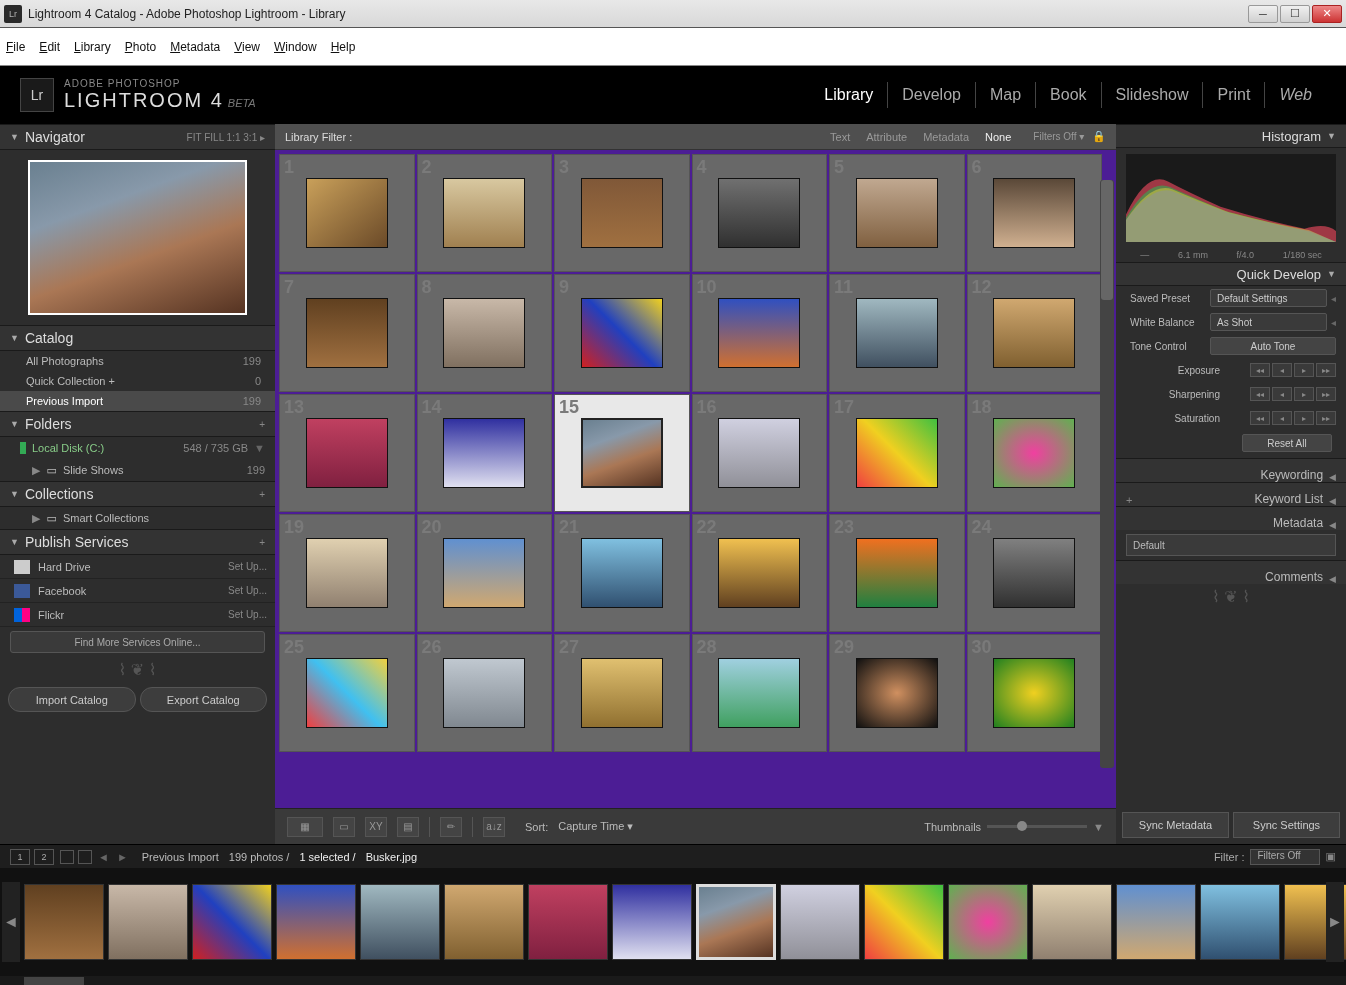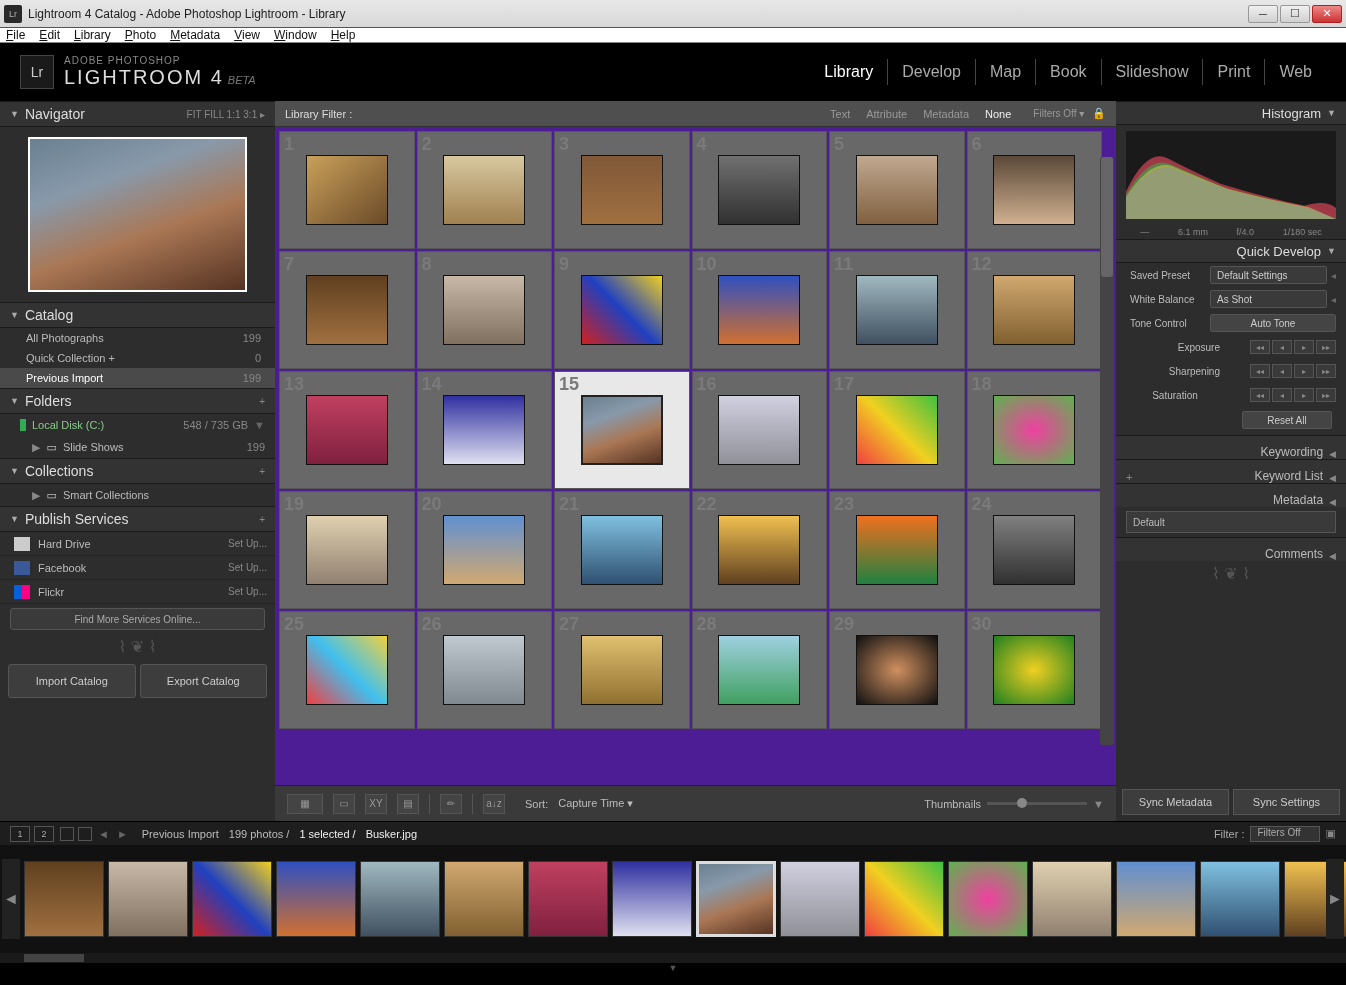--- a/index.html
+++ b/index.html
@@ -8,34 +8,34 @@
 
 .titlebar { height: 28px; background: linear-gradient(#e8e8e8,#d8d8d8); display: flex; align-items: center; padding: 0 4px; border-bottom: 1px solid #555; }
 .titlebar .app-icon { width: 18px; height: 18px; background: #2a2a2a; color: #b0b0b0; font-size: 9px; display: inline-flex; align-items: center; justify-content: center; margin-right: 6px; border-radius: 2px; }
 .titlebar .title { font-size: 12px; color: #222; }
 .win-controls { margin-left: auto; display: flex; }
 .win-controls div { width: 30px; height: 18px; margin-left: 2px; display: flex; align-items: center; justify-content: center; font-size: 11px; border-radius: 2px; }
 .btn-min, .btn-max { background: linear-gradient(#f0f0f0,#d0d0d0); border: 1px solid #999; color:#333;}
 .btn-close { background: linear-gradient(#e88,#c33); border: 1px solid #a22; color: #fff; }
 
 
-.menubar { height: 15px; background: #fff; display:flex; align-items:center; padding: 0 6px; color:#111; border-bottom:1px solid #888;}
+.menubar { height: 38px; background: #fff; display:flex; align-items:center; padding: 0 6px; color:#111; border-bottom:1px solid #888;}
 .menubar span { font-size: 12px; margin-right: 14px; text-decoration: underline; text-decoration-color: transparent; cursor:default;}
 .menubar span:first-letter { text-decoration: underline; }
 
 
 .app-header { height: 58px; background: #000; display:flex; align-items:center; padding: 0 20px; }
 .logo-box { display:flex; align-items:center;}
 .logo-sq { width: 34px; height: 34px; background: #1a1a1a; color:#ccc; display:flex;align-items:center;justify-content:center; font-size:14px; margin-right:10px; border:1px solid #444;}
 .logo-txt .l1 { font-size: 10px; color: #888; letter-spacing: 1px; }
 .logo-txt .l2 { font-size: 20px; color: #ddd; letter-spacing: 2px; }
 .logo-txt .beta { font-size: 11px; color: #777; font-style: italic; margin-left:4px;}
 .modules { margin-left:auto; display:flex; align-items:center;}
 .modules .mod { font-size: 16px; color: #aaa; padding: 4px 14px; border-right: 1px solid #444; cursor:pointer;}
-.modules .mod:last-child { border-right:none;}
+.modules .mod:last-child { border-right:none;font-style:italic;}
 .modules .mod.active { color: #fff; }
 
 
 .main { height: 720px; display:flex; background:#2a2a2a;}
 
 
 .leftpanel { width: 275px; background: #2d2d2d; display:flex; flex-direction:column; color:#ccc; font-size:12px; overflow:hidden;}
 .panel-hdr { height: 26px; display:flex; align-items:center; padding: 0 10px; background:#333; color:#ccc; border-top:1px solid #1a1a1a; border-bottom:1px solid #1a1a1a;}
 .panel-hdr .tri { font-size: 9px; margin-right:6px; color:#aaa;}
 .panel-hdr .title { flex:1; font-size: 14px; color:#ddd;}
@@ -48,21 +48,21 @@
 .folder-row .bar { width:6px; height:12px; background:#3a5; margin-right:6px;}
 .folder-row .cnt { margin-left:auto; color:#888;}
 .folder-sub { padding-left:32px; color:#bbb; height:22px; display:flex; align-items:center; font-size:11px;}
 .folder-sub .cnt{margin-left:auto; padding-right:10px; color:#888;}
 .pub-row { height:24px; display:flex; align-items:center; padding: 0 8px 0 14px; font-size:11px; color:#bbb; border-bottom:1px solid #222;}
 .pub-row .icon { width:16px; height:14px; margin-right:8px; display:inline-block;}
 .pub-row .setup { margin-left:auto; color:#888; font-size:10px;}
 .find-more { height:22px; margin:4px 10px; background:#3a3a3a; border:1px solid #555; display:flex;align-items:center;justify-content:center; font-size:10px; color:#aaa; border-radius:3px;}
 .orn { height:24px; display:flex; align-items:center; justify-content:center; color:#555; font-size:16px;}
 .btnrow { display:flex; gap:4px; padding:6px 8px;}
-.btnrow button { flex:1; height:34px; background:#3d3d3d; border:1px solid #555; color:#ccc; font-size:11px; border-radius:3px;}
+.btnrow button { flex:1; height:25px; background:#3d3d3d; border:1px solid #555; color:#ccc; font-size:11px; border-radius:12px;}
 
 
 .center { flex:1; background:#4c1d95; display:flex; flex-direction:column; position:relative;}
 .filter-bar { height:26px; background:#4f4f4f; display:flex; align-items:center; padding:0 10px; font-size:11px; color:#bbb; border-bottom:1px solid #333;}
 .filter-bar .lbl { color:#ddd; margin-right:auto;}
 .filter-bar span.tab { margin: 0 8px; color:#999;}
 .filter-bar span.tab.active { color:#eee;}
 .filter-bar .off { margin-left:14px; color:#999; font-size:10px;}
 .filter-bar .lock { margin-left:8px; color:#aa8;}
 
@@ -484,21 +484,21 @@
     <div class="qd-row">
         <span class="lbl" style="text-align:right;width:90px;">Sharpening</span>
         <div class="steps">
           <div>◂◂</div>
           <div>◂</div>
           <div>▸</div>
           <div>▸▸</div>
         </div>
       </div>
     <div class="qd-row">
-        <span class="lbl" style="text-align:center;width:90px;">Saturation</span>
+        <span class="lbl" style="text-align:right;width:90px;">Saturation</span>
         <div class="steps">
           <div>◂◂</div>
           <div>◂</div>
           <div>▸</div>
           <div>▸▸</div>
         </div>
       </div>
     <div class="reset-all">Reset All</div>
 
     <div class="rp-coll">

